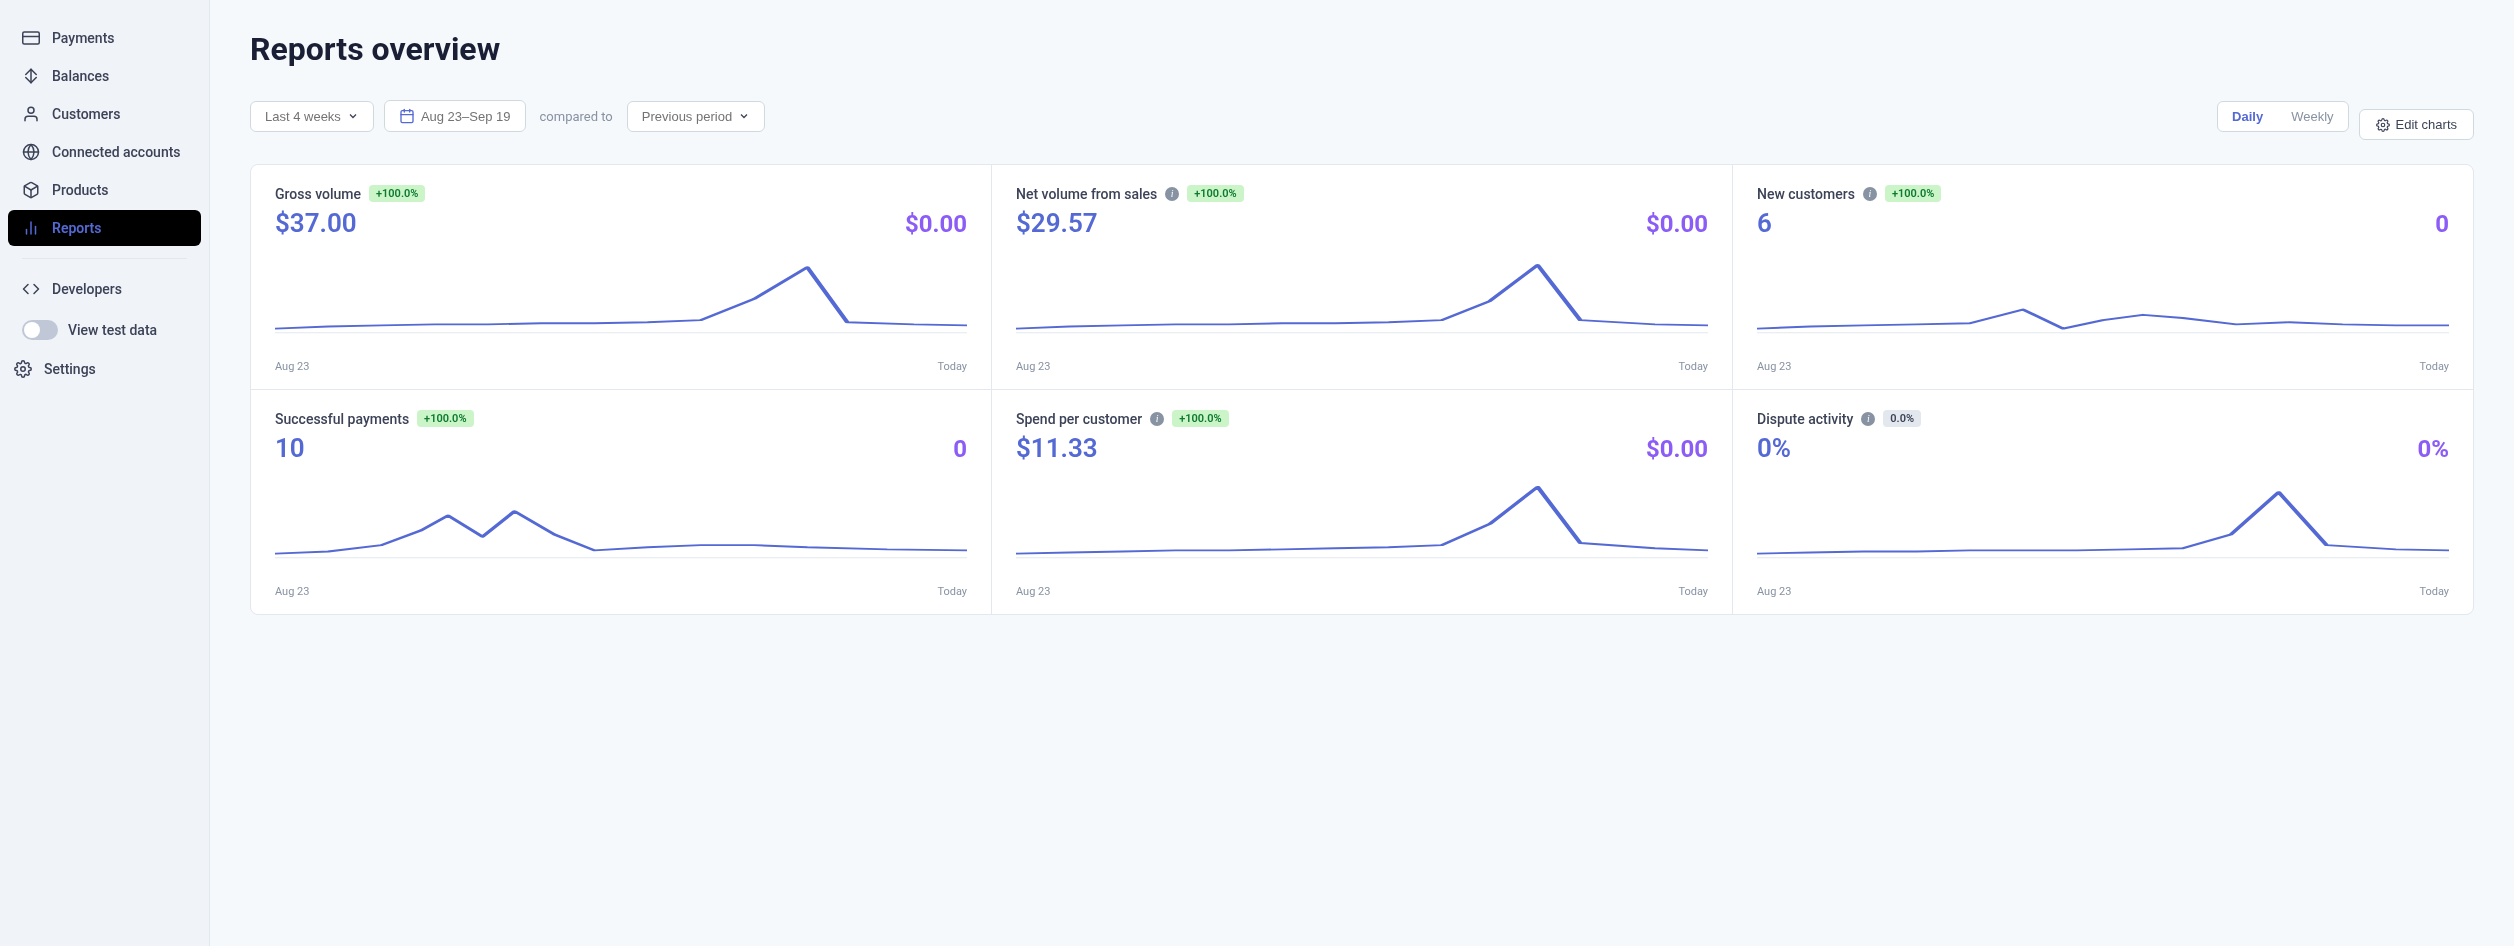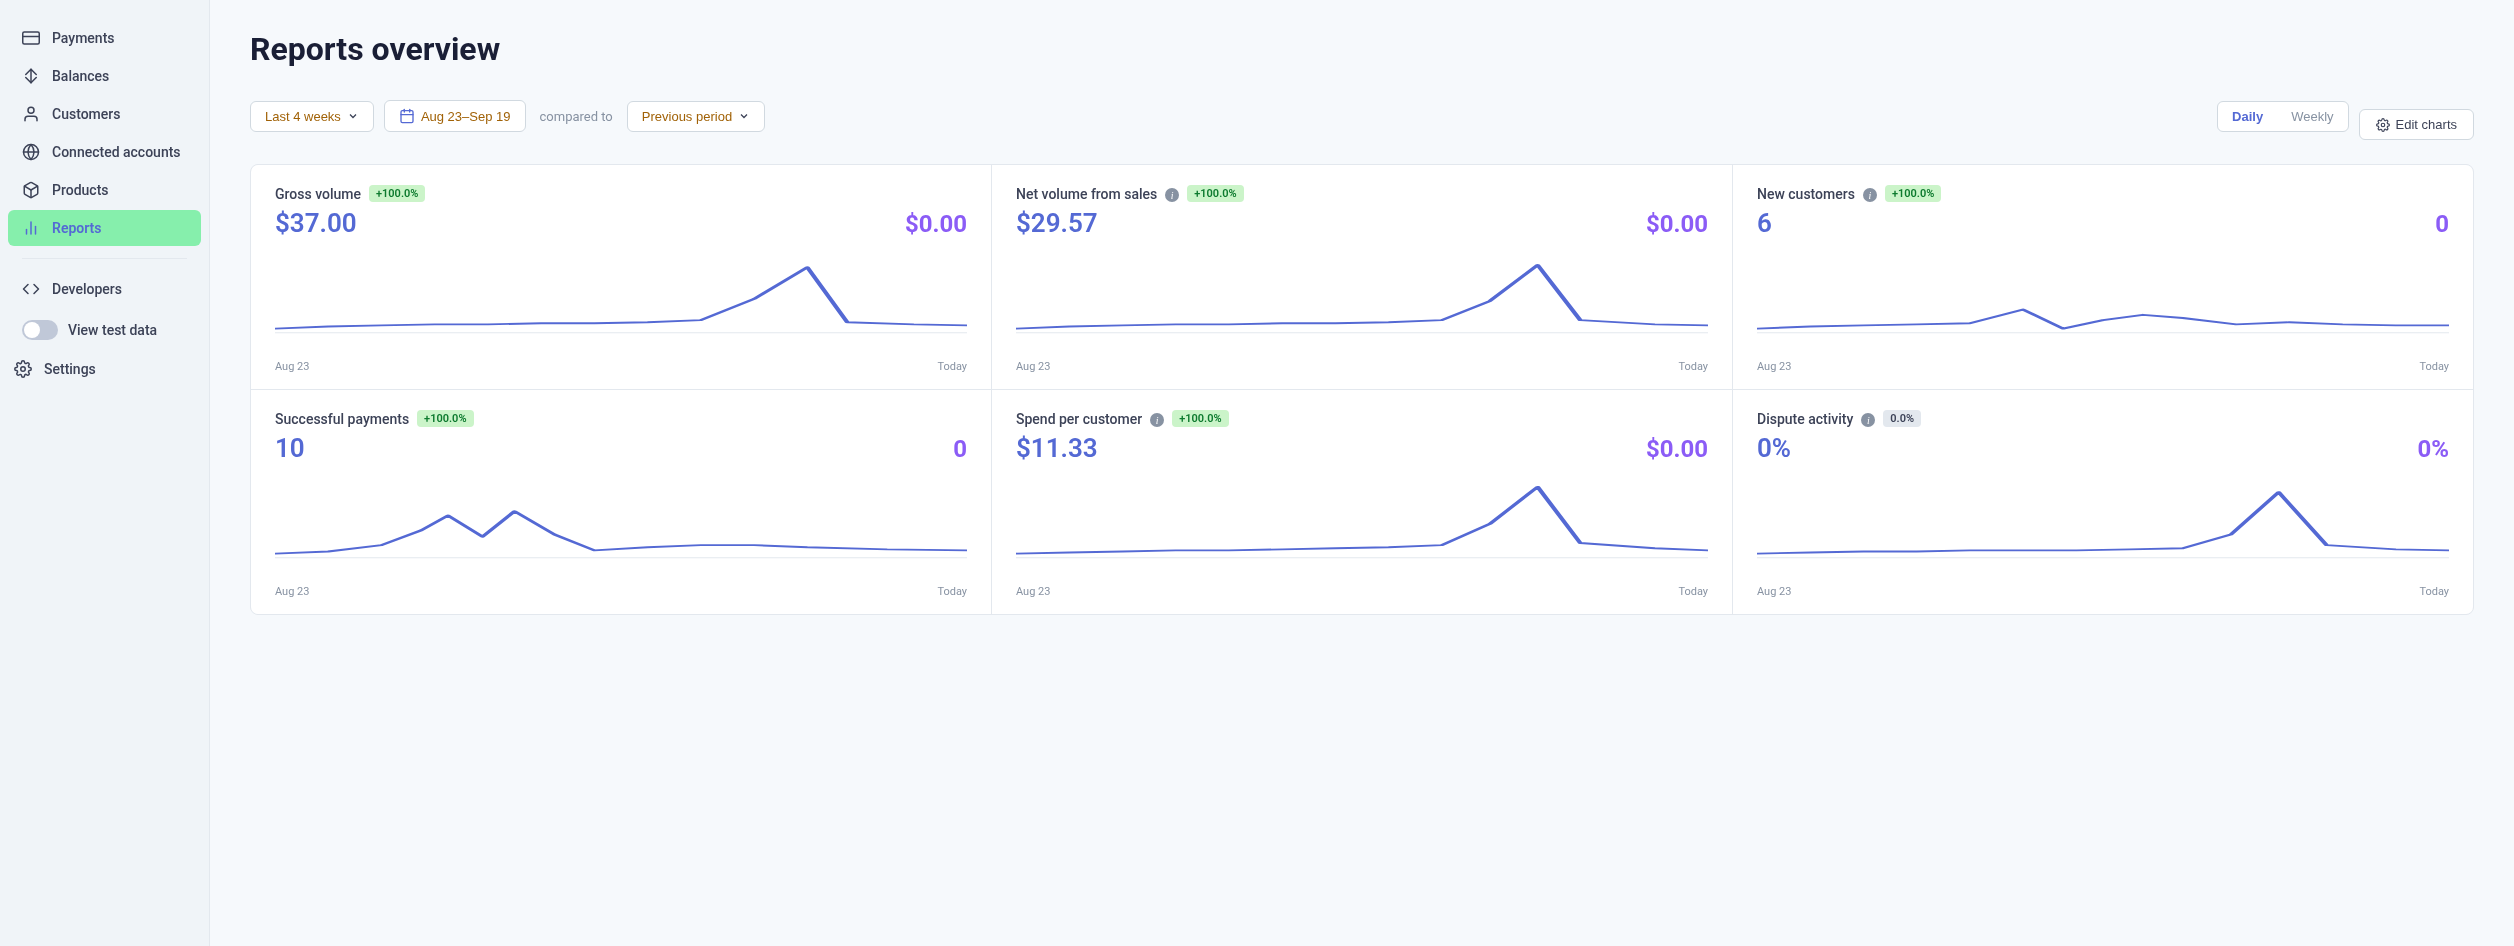--- a/index.html
+++ b/index.html
@@ -37,21 +37,21 @@
       align-items: center;
       gap: 12px;
       padding: 9px 14px;
       border-radius: 6px;
       cursor: pointer;
       font-size: 14px;
       color: #3c4257;
       font-weight: 500;
       transition: background 0.15s;
     }
-    .sidebar-item.active { background: #86efac; color: #5469d4; }
+    .sidebar-item.active { background: #000000; color: #5469d4; }
     .sidebar-divider { height: 1px; background: #e3e8ee; margin: 10px 14px; }
     .sidebar-icon { width: 18px; height: 18px; display: flex; align-items: center; justify-content: center; flex-shrink: 0; }
     .toggle-row {
       display: flex;
       align-items: center;
       gap: 10px;
       padding: 9px 22px;
       cursor: pointer;
       font-size: 14px;
       color: #3c4257;
@@ -90,21 +90,21 @@
     }
     .toolbar-btn {
       display: flex;
       align-items: center;
       gap: 6px;
       padding: 7px 14px;
       border: 1px solid #d1d9e0;
       border-radius: 6px;
       background: white;
       font-size: 13px;
-      color: #a16207;
+      color: #737373;
       cursor: pointer;
       font-weight: 500;
     }
     .compared-to { font-size: 13px; color: #8792a2; margin: 16px 4px; }
     .spacer { flex: 1; }
     .view-toggle {
       display: flex;
       align-items: center;
       border: 1px solid #d1d9e0;
       border-radius: 6px;
@@ -148,21 +148,21 @@
     }
     .chart-card {
       background: white;
       padding: 20px 24px 16px 24px;
       min-height: 220px;
       display: flex;
       flex-direction: column;
     }
     .chart-header {
       display: flex;
-      align-items: flex-end;
+      align-items: center;
       gap: 8px;
       margin-bottom: 6px;
     }
     .chart-title {
       font-size: 14px;
       color: #3c4257;
       font-weight: 500;
     }
     .info-icon {
       width: 14px;

